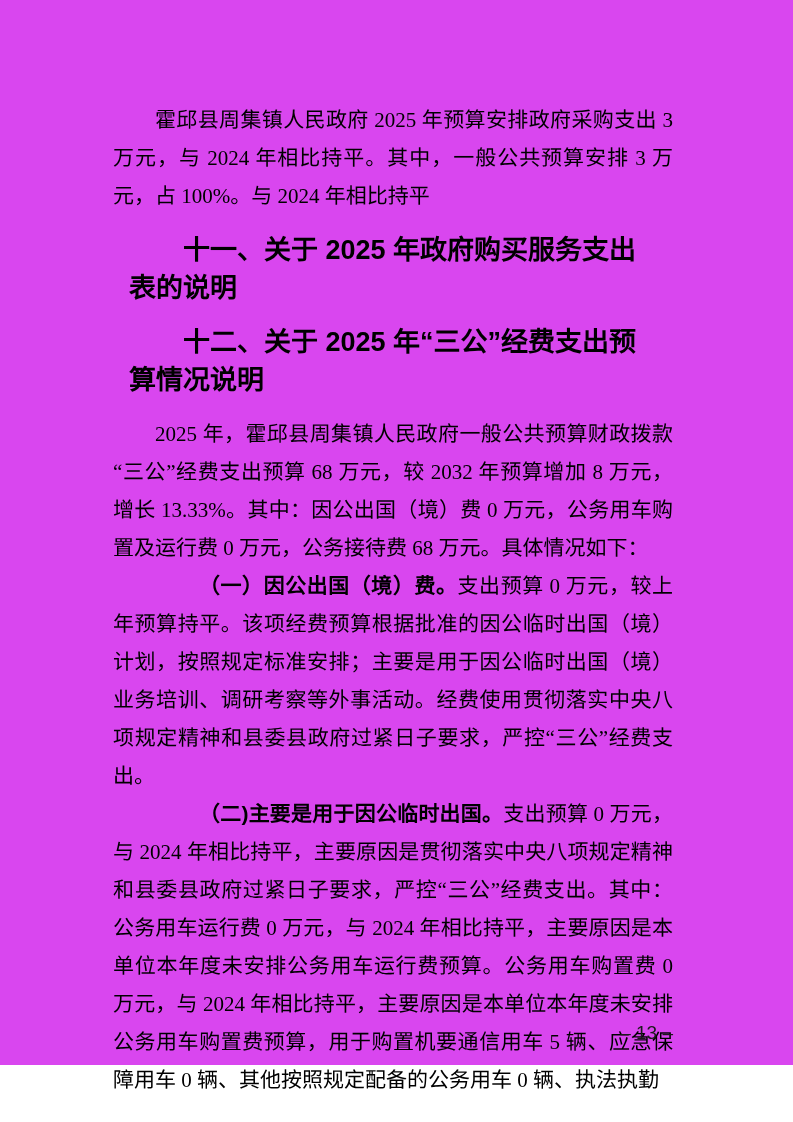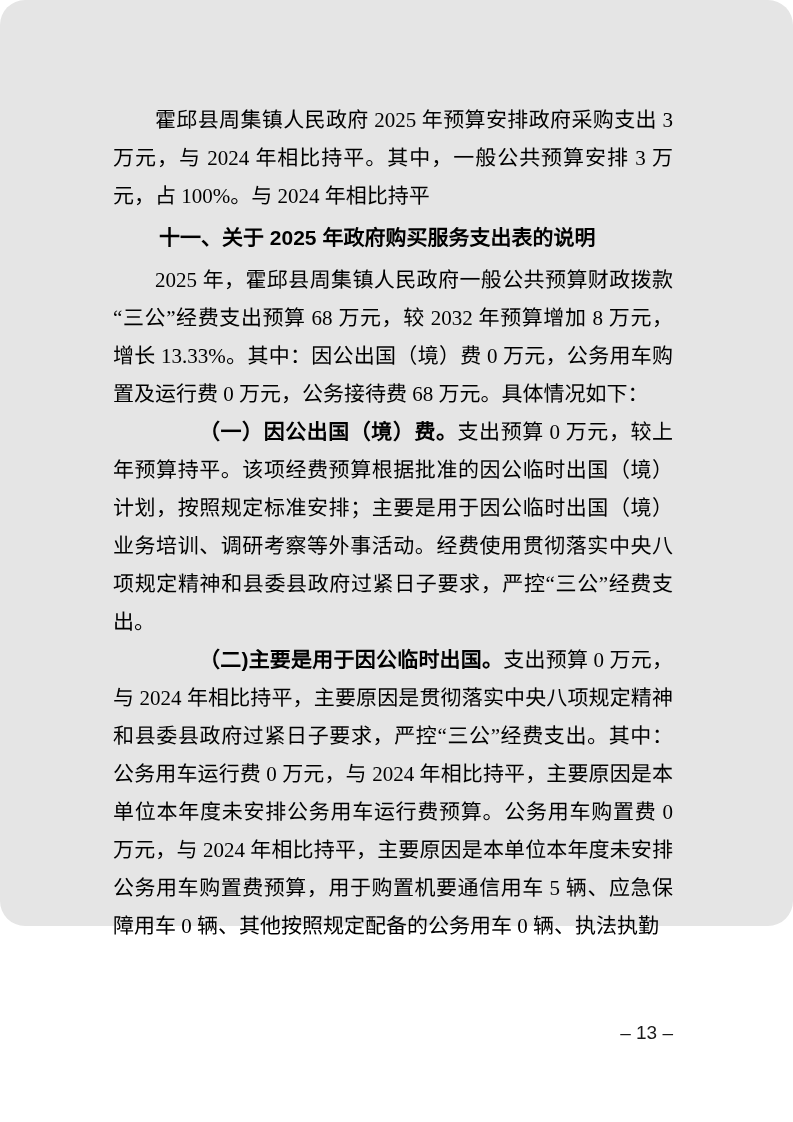--- a/index.html
+++ b/index.html
@@ -13,42 +13,41 @@
     position: relative;
     overflow: hidden;
     font-family: "Liberation Serif", "DejaVu Serif", serif;
     color: #000000;
   }
   .page {
     position: absolute;
     left: 0;
     top: 0;
     width: 793px;
-    height: 926px;
-    background: #e5e5e5;
-    border-radius: 25px;
+    height: 1065px;
+    background: #d946ef;
   }
   .content {
     position: absolute;
     left: 113px;
     top: 101px;
     width: 560px;
   }
   .para {
     margin: 0;
     font-size: 21px;
     line-height: 38px;
     text-align: justify;
     text-justify: inter-ideograph;
     text-indent: 2em;
     font-family: "Liberation Serif", "DejaVu Serif", serif;
   }
   .heading {
-    margin: 4px;
-    font-size: 21px;
+    margin: 16px;
+    font-size: 27px;
     line-height: 38px;
     text-indent: 2em;
     font-weight: bold;
     font-family: "Liberation Sans", "DejaVu Sans", sans-serif;
   }
   .lead {
     font-weight: bold;
     font-family: "Liberation Sans", "DejaVu Sans", sans-serif;
     margin-left: 44px;
   }
@@ -68,20 +67,21 @@
 <body>
 
 <div class="page">
   <div class="content">
 
     <p class="para">霍邱县周集镇人民政府 2025 年预算安排政府采购支出 3 万元，与 2024 年相比持平。其中，一般公共预算安排 3 万元，占 100%。与 2024 年相比持平</p>
 
     <p class="heading">十一、关于 2025 年政府购买服务支出表的说明</p>
 
 
+    <p class="heading">十二、关于 2025 年“三公”经费支出预算情况说明</p>
 
     <p class="para">2025 年，霍邱县周集镇人民政府一般公共预算财政拨款“三公”经费支出预算 68 万元，较 2032 年预算增加 8 万元，增长 13.33%。其中：因公出国（境）费 0 万元，公务用车购置及运行费 0 万元，公务接待费 68 万元。具体情况如下：</p>
 
     <p class="para"><span class="lead">（一）因公出国（境）费。</span><span>支出预算 0 万元，较上年预算持平。该项经费预算根据批准的因公临时出国（境）计划，按照规定标准安排；主要是用于因公临时出国（境）业务培训、调研考察等外事活动。经费使用贯彻落实中央八项规定精神和县委县政府过紧日子要求，严控“三公”经费支出。</span></p>
 
     <p class="para"><span class="lead">（二)主要是用于因公临时出国。</span><span>支出预算 0 万元，与 2024 年相比持平，主要原因是贯彻落实中央八项规定精神和县委县政府过紧日子要求，严控“三公”经费支出。其中：公务用车运行费 0 万元，与 2024 年相比持平，主要原因是本单位本年度未安排公务用车运行费预算。公务用车购置费 0 万元，与 2024 年相比持平，主要原因是本单位本年度未安排公务用车购置费预算，用于购置机要通信用车 5 辆、应急保障用车 0 辆、其他按照规定配备的公务用车 0 辆、执法执勤</span></p>
 
   </div>
 
   <div class="page-number">– 13 –</div>

